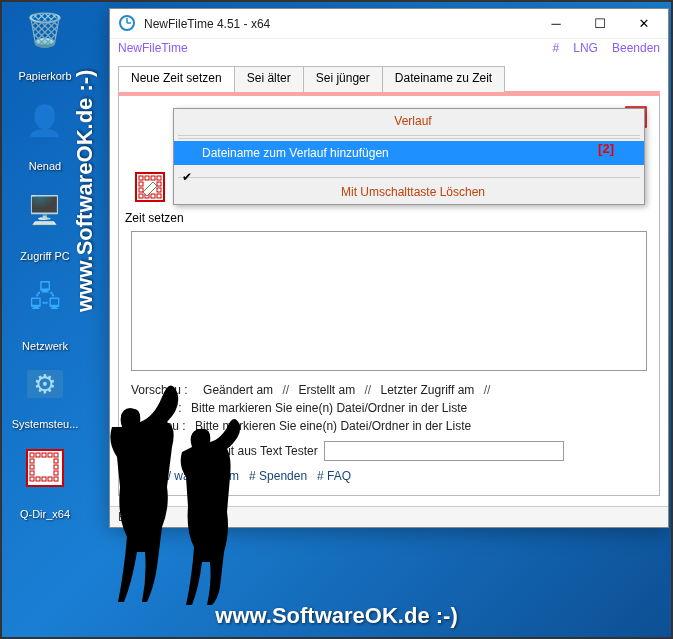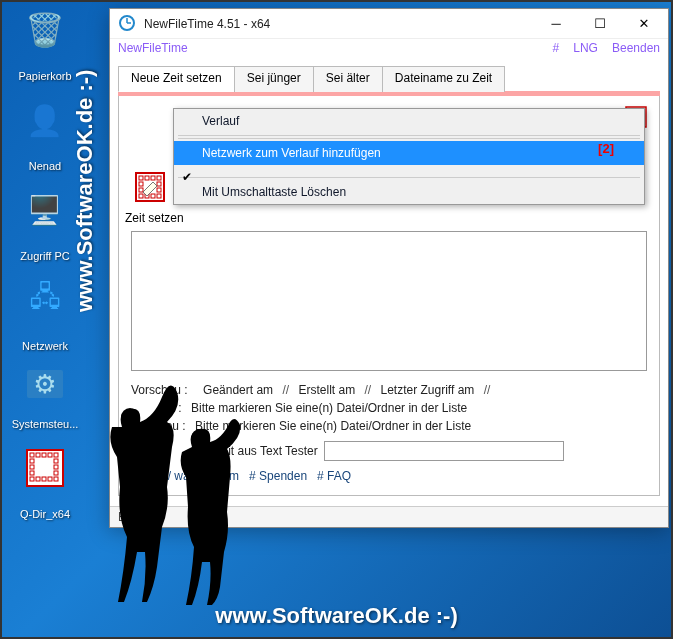--- a/index.html
+++ b/index.html
@@ -37,21 +37,21 @@
 .clock-btn { width: 22px; height: 22px; border: 2px solid #e00; display: flex; align-items: center; justify-content: center; cursor: pointer; }
 .red-arrow { color: #e00; font-size: 18px; font-weight: bold; margin-left: 4px; }
 .red-label { color: #e00; font-weight: bold; font-size: 13px; margin-left: 8px; }
 .zeit-setzen-btn { display: flex; align-items: center; gap: 6px; background: #eee; border: 1px solid #999; padding: 3px 8px; cursor: pointer; margin-top: 52px; width: 90px; }
 .dropdown-menu {
   position: absolute; left: 54px; top: 12px; width: 472px;
   background: #f0f0f0; border: 1px solid #999; box-shadow: 2px 2px 6px rgba(0,0,0,0.3);
   font-size: 12px; z-index: 10;
 }
 .dd-item { padding: 5px 20px 5px 28px; position: relative; }
-.dd-item.disabled { color: #0f172a; }
+.dd-item.disabled { color: #c2410c; text-align: center; }
 .dd-item.highlighted { background: #1e90ff; color: #fff; }
 .dd-sep { height: 1px; background: #ccc; margin: 2px 4px; }
 .dd-check { position: absolute; left: 8px; top: 5px; }
 .red-label-2 { position: absolute; right: 30px; bottom: 48px; color: #e00; font-weight: bold; font-size: 13px; }
 .file-list-box { border: 1px solid #999; height: 140px; margin-top: 6px; background: #fff; }
 .bottom-info { font-size: 12px; color: #222; margin-top: 10px; }
 .bottom-info .row { padding: 2px 0; }
 .bottom-info .sep { margin: 0 6px; color: #555; }
 .tester-row { display: flex; align-items: center; gap: 6px; margin-top: 6px; justify-content: center; }
 .tester-row input { border: 1px solid #999; height: 20px; width: 240px; padding: 0 4px; font-size: 12px; }
@@ -135,22 +135,22 @@
     <div class="mb-left">NewFileTime</div>
     <div class="mb-right">
       <span>#</span>
       <span>LNG</span>
       <span>Beenden</span>
     </div>
   </div>
   <div class="tabs-area">
     <div class="tabs">
       <div class="tab active">Neue Zeit setzen</div>
+      <div class="tab">Sei älter</div>
       <div class="tab">Sei jünger</div>
-      <div class="tab">Sei älter</div>
       <div class="tab">Dateiname zu Zeit</div>
     </div>
     <div class="tab-content">
       <div class="toolbar-row">
         <div style="width:44px"></div>
         <div class="clock-btn">
           <svg width="16" height="16">
               <circle cx="8" cy="8" r="6" fill="#cfe" stroke="#28c" stroke-width="1.5"></circle>
               <line x1="8" y1="8" x2="8" y2="4" stroke="#28c" stroke-width="1.2"></line>
               <line x1="8" y1="8" x2="11" y2="8" stroke="#28c" stroke-width="1.2"></line>
@@ -173,21 +173,21 @@
                 <rect x="13" y="13" width="3" height="3"></rect>
               </g>
             </svg>
         </div>
       </div>
 
       <div class="dropdown-menu">
         <div class="dd-item disabled">Verlauf</div>
         <div class="dd-sep"></div>
         <div class="dd-sep"></div>
-        <div class="dd-item highlighted">Netzwerk zum Verlauf hinzufügen</div>
+        <div class="dd-item highlighted">Dateiname zum Verlauf hinzufügen</div>
         <div class="dd-item">
           <span class="dd-check">✔</span>
         </div>
         <div class="dd-sep"></div>
         <div class="dd-item disabled">Mit Umschalttaste Löschen</div>
         <div class="red-label-2">[2]</div>
       </div>
 
       <div style="display:flex;align-items:flex-start;">
         <div class="zeit-setzen-btn" style="flex-direction:column;height:auto;width:auto;background:transparent;border:none;align-items:center;margin-top:38px;margin-left:-4px">

